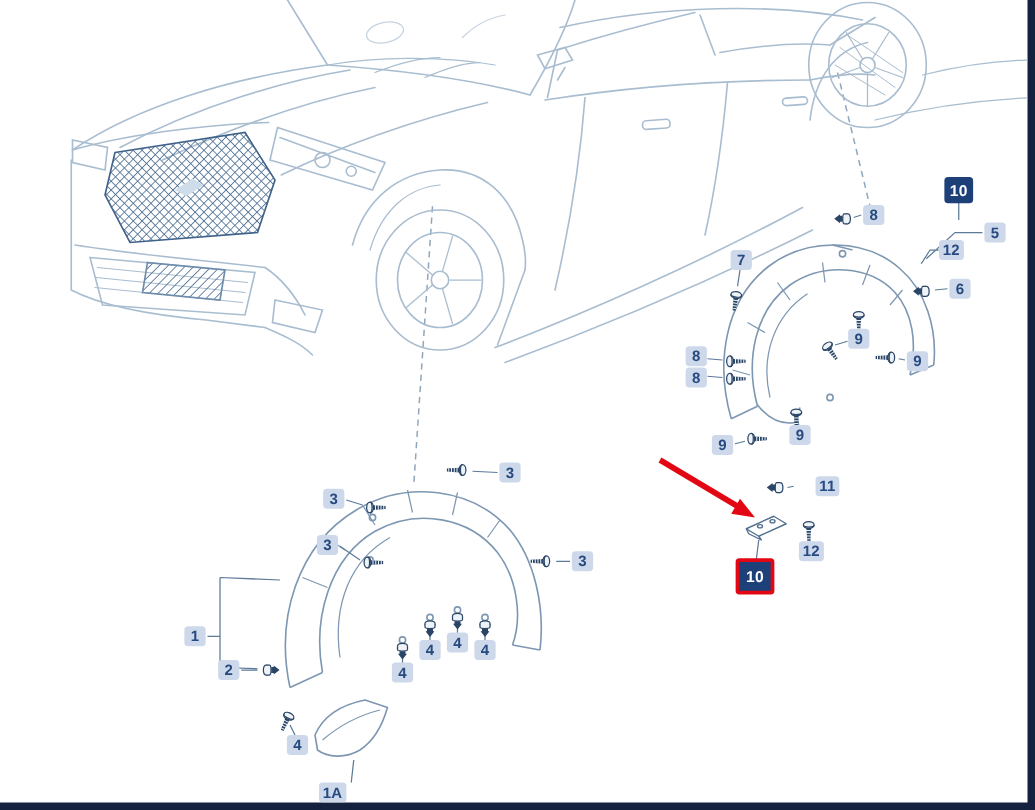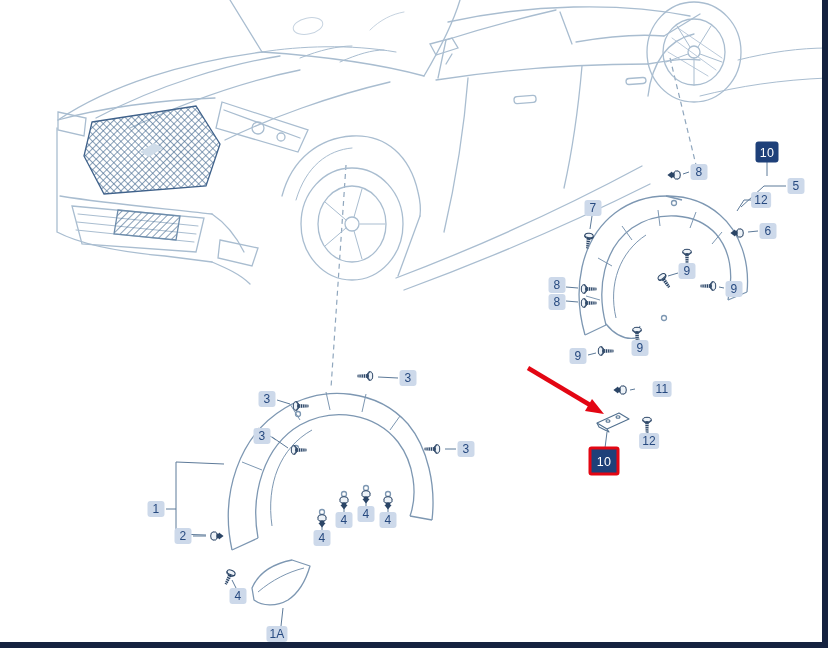--- a/index.html
+++ b/index.html
@@ -9,21 +9,21 @@
     border-right:6px solid var(--frame_border,#15223f);
     border-bottom:6px solid var(--frame_border,#15223f);
     font-family:"Liberation Sans",sans-serif;
   }
   svg.art{position:absolute;left:0;top:0;}
   .badge{
     position:absolute;transform:translate(-50%,-50%);
     min-width:17px;height:16px;padding:0 3px;box-sizing:border-box;
     display:flex;align-items:center;justify-content:center;
     background:var(--badge_bg,#cdd9ea);color:var(--badge_text,#274a80);
-    font-weight:normal;font-size:12px;border-radius:3px;cursor:pointer;
+    font-weight:bold;font-size:12px;border-radius:3px;cursor:pointer;
     letter-spacing:.2px;
   }
   .badge-dark{
     background:var(--badge_dark_bg,#1e4079);color:var(--badge_dark_text,#fff);
     min-width:23px;height:21px;font-size:12.5px;
   }
   .badge-highlight{
     border:3px solid var(--highlight_red,#e30613);
     min-width:31px;height:29px;
   }
@@ -210,21 +210,21 @@
 <div class="badge" style="left:262px;top:436px">3</div>
 <div class="badge" style="left:408px;top:378px">3</div>
 <div class="badge" style="left:466px;top:449px">3</div>
 <div class="badge" style="left:156px;top:509px">1</div>
 <div class="badge" style="left:183px;top:536px">2</div>
 <div class="badge" style="left:322px;top:538px">4</div>
 <div class="badge" style="left:344px;top:520px">4</div>
 <div class="badge" style="left:366px;top:514px">4</div>
 <div class="badge" style="left:388px;top:520px">4</div>
 <div class="badge" style="left:238px;top:596px">4</div>
-<div class="badge" style="left:277px;top:634px">1A</div>
+<div class="badge" style="left:266px;top:634px">1A</div>
 <div class="badge" style="left:699px;top:172px">8</div>
 <div class="badge" style="left:593px;top:208px">7</div>
 <div class="badge badge-dark" style="left:767px;top:152px">10</div>
 <div class="badge" style="left:796px;top:186px">5</div>
 <div class="badge" style="left:761px;top:200px">12</div>
 <div class="badge" style="left:768px;top:231px">6</div>
 <div class="badge" style="left:557px;top:285px">8</div>
 <div class="badge" style="left:557px;top:302px">8</div>
 <div class="badge" style="left:687px;top:271px">9</div>
 <div class="badge" style="left:734px;top:289px">9</div>

